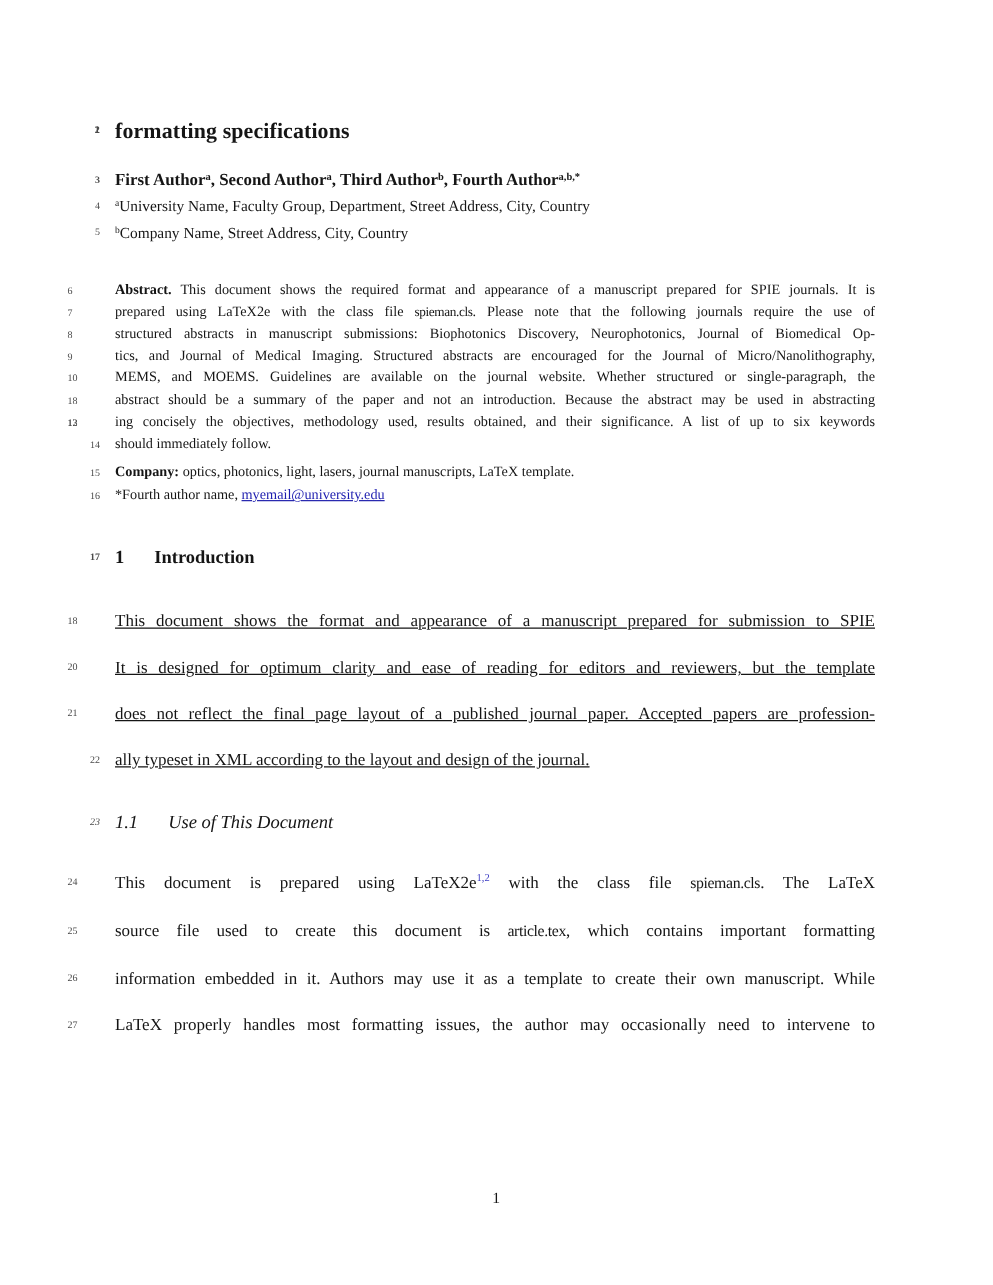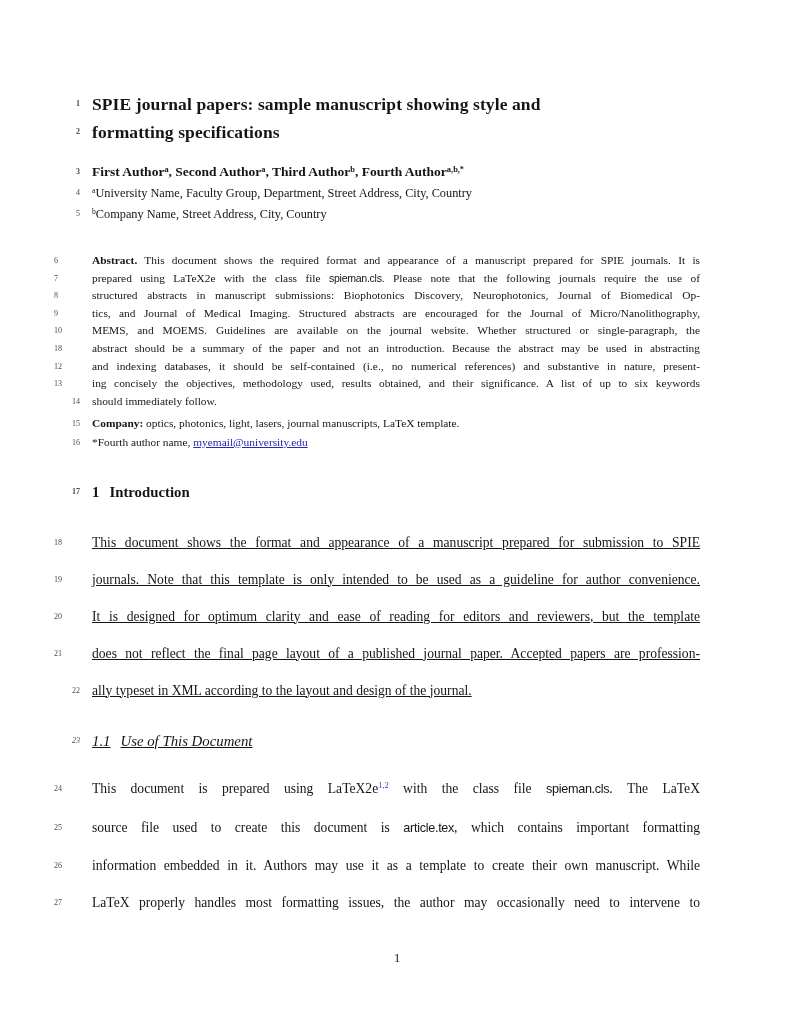--- a/index.html
+++ b/index.html
@@ -20,75 +20,74 @@
     font-size:8px;color:#4b4b4b;line-height:inherit;
   }
   
   .blk-title{margin-top:90px;font-size:17.5px;font-weight:bold;line-height:28px;letter-spacing:0.1px;}
   .blk-authors{margin-top:15px;font-size:13.5px;font-weight:bold;line-height:21px;}
   .blk-affiliations{font-size:12.3px;line-height:18.5px;}
   .blk-abstract{margin-top:27px;font-size:11.4px;line-height:17.6px;}
   .blk-keywords{margin-top:5px;font-size:11.4px;line-height:17.6px;}
   .blk-author-info{margin-top:1px;font-size:11.4px;line-height:17.6px;}
   .blk-section-heading{margin-top:30px;font-size:14.8px;font-weight:bold;line-height:20px;}
-  .blk-subsection-heading{margin-top:22px;font-size:14.8px;font-style:italic;line-height:20px;text-decoration:underline;}
+  .blk-subsection-heading{margin-top:22px;font-size:14.8px;font-style:italic;line-height:20px;}
   .blk-paragraph-a{margin-top:22px;font-size:13.6px;line-height:37px;text-decoration:underline;}
   .blk-paragraph-b{margin-top:19px;font-size:13.6px;line-height:37px;}
   
   .seg-b{font-weight:bold;}
   .seg-i{}
-  .seg-m{font-family:Liberation Sans, sans-serif;font-size:0.93em;letter-spacing:-0.3px;}
+  .seg-m{font-family:Liberation Serif, serif;font-size:0.93em;letter-spacing:-0.3px;}
   .seg-sup{font-size:0.62em;position:relative;top:-0.5em;}
   .seg-cite{font-size:0.62em;position:relative;top:-0.55em;color:#3d3dc4;cursor:pointer;}
   .seg-link{color:#1d1daf;text-decoration:underline;text-decoration-color:#2a2ab0;cursor:pointer;}
-  .seg-gap{margin-left:10px;}
+  .seg-gap{margin-left:24px;}
   .pagenum{
     position:absolute;top:951px;left:0;width:794px;
     text-align:center;font-size:12.5px;color:#151515;
   }
 </style>
 </head>
 <body>
 
 <div class="page">
   <div class="content" id="doc-root">
       <div class="block blk-title">
-        <div class="line"><span class="lnum">1</span><span>SPIE journal papers: sample manuscript showing style and</span></div>
+        <div class="line"><span class="lnum">1</span></div>
         <div class="line"><span class="lnum">2</span><span>formatting specifications</span></div>
       </div>
       <div class="block blk-authors">
         <div class="line"><span class="lnum">3</span><span>First Author</span><span class="seg-sup">a</span><span>, Second Author</span><span class="seg-sup">a</span><span>, Third Author</span><span class="seg-sup">b</span><span>, Fourth Author</span><span class="seg-sup">a,b,*</span></div>
       </div>
       <div class="block blk-affiliations">
         <div class="line"><span class="lnum">4</span><span class="seg-sup">a</span><span>University Name, Faculty Group, Department, Street Address, City, Country</span></div>
         <div class="line"><span class="lnum">5</span><span class="seg-sup">b</span><span>Company Name, Street Address, City, Country</span></div>
       </div>
       <div class="block blk-abstract">
         <div class="line justify"><span class="lnum">6</span><span class="seg-b">Abstract.</span><span> This document shows the required format and appearance of a manuscript prepared for SPIE journals. It is</span></div>
         <div class="line justify"><span class="lnum">7</span><span>prepared using LaTeX2e with the class file </span><span class="seg-m">spieman.cls</span><span>. Please note that the following journals require the use of</span></div>
         <div class="line justify"><span class="lnum">8</span><span>structured abstracts in manuscript submissions: </span><span class="seg-i">Biophotonics Discovery</span><span>, </span><span class="seg-i">Neurophotonics</span><span>, </span><span class="seg-i">Journal of Biomedical Op-</span></div>
         <div class="line justify"><span class="lnum">9</span><span class="seg-i">tics</span><span>, and </span><span class="seg-i">Journal of Medical Imaging</span><span>. Structured abstracts are encouraged for the </span><span class="seg-i">Journal of Micro/Nanolithography,</span></div>
         <div class="line justify"><span class="lnum">10</span><span class="seg-i">MEMS, and MOEMS</span><span>. Guidelines are available on the journal website. Whether structured or single-paragraph, the</span></div>
         <div class="line justify"><span class="lnum">18</span><span>abstract should be a summary of the paper and not an introduction. Because the abstract may be used in abstracting</span></div>
-        <div class="line justify"><span class="lnum">12</span><span>and indexing databases, it should be self-contained (i.e., no numerical references) and substantive in nature, present-</span></div>
+        <div class="line justify"><span class="lnum">12</span></div>
         <div class="line justify"><span class="lnum">13</span><span>ing concisely the objectives, methodology used, results obtained, and their significance. A list of up to six keywords</span></div>
         <div class="line"><span class="lnum">14</span><span>should immediately follow.</span></div>
       </div>
       <div class="block blk-keywords">
         <div class="line"><span class="lnum">15</span><span class="seg-b">Company:</span><span> optics, photonics, light, lasers, journal manuscripts, LaTeX template.</span></div>
       </div>
       <div class="block blk-author-info">
         <div class="line"><span class="lnum">16</span><span>*Fourth author name, </span><span class="seg-link">myemail@university.edu</span></div>
       </div>
       <div class="block blk-section-heading">
         <div class="line"><span class="lnum">17</span><span>1</span><span class="seg-gap">Introduction</span></div>
       </div>
       <div class="block blk-paragraph-a">
         <div class="line justify"><span class="lnum">18</span><span>This document shows the format and appearance of a manuscript prepared for submission to SPIE</span></div>
-        <div class="line justify"><span class="lnum">19</span><span>journals. Note that this template is only intended to be used as a guideline for author convenience.</span></div>
         <div class="line justify"><span class="lnum">20</span><span>It is designed for optimum clarity and ease of reading for editors and reviewers, but the template</span></div>
         <div class="line justify"><span class="lnum">21</span><span>does not reflect the final page layout of a published journal paper. Accepted papers are profession-</span></div>
         <div class="line"><span class="lnum">22</span><span>ally typeset in XML according to the layout and design of the journal.</span></div>
       </div>
       <div class="block blk-subsection-heading">
         <div class="line"><span class="lnum">23</span><span>1.1</span><span class="seg-gap">Use of This Document</span></div>
       </div>
       <div class="block blk-paragraph-b">
         <div class="line justify"><span class="lnum">24</span><span>This document is prepared using LaTeX2e</span><span class="seg-cite">1,2</span><span> with the class file </span><span class="seg-m">spieman.cls</span><span>. The LaTeX</span></div>
         <div class="line justify"><span class="lnum">25</span><span>source file used to create this document is </span><span class="seg-m">article.tex</span><span>, which contains important formatting</span></div>

